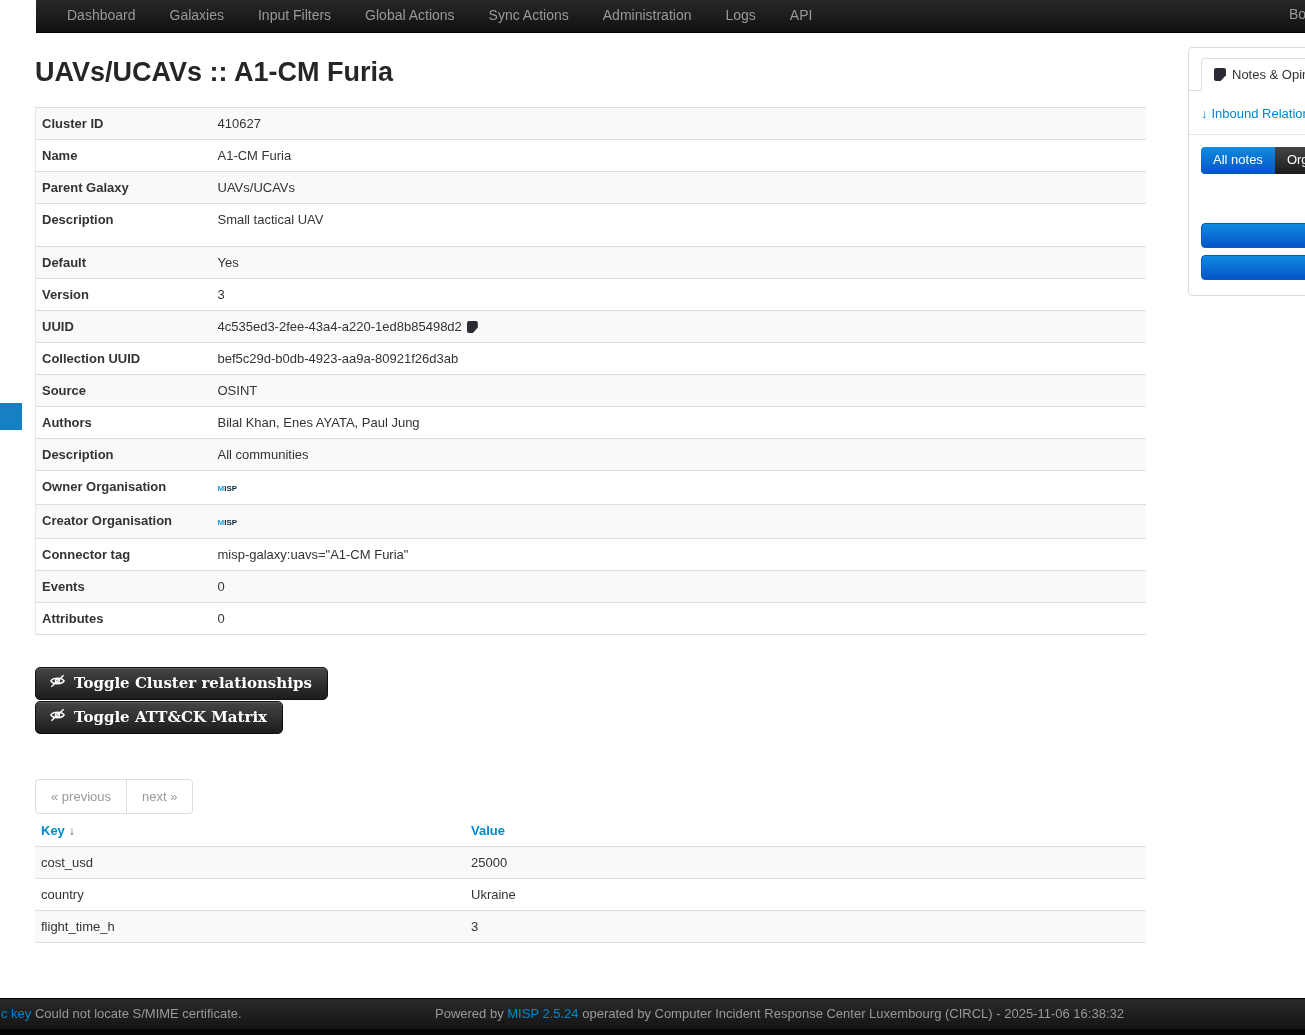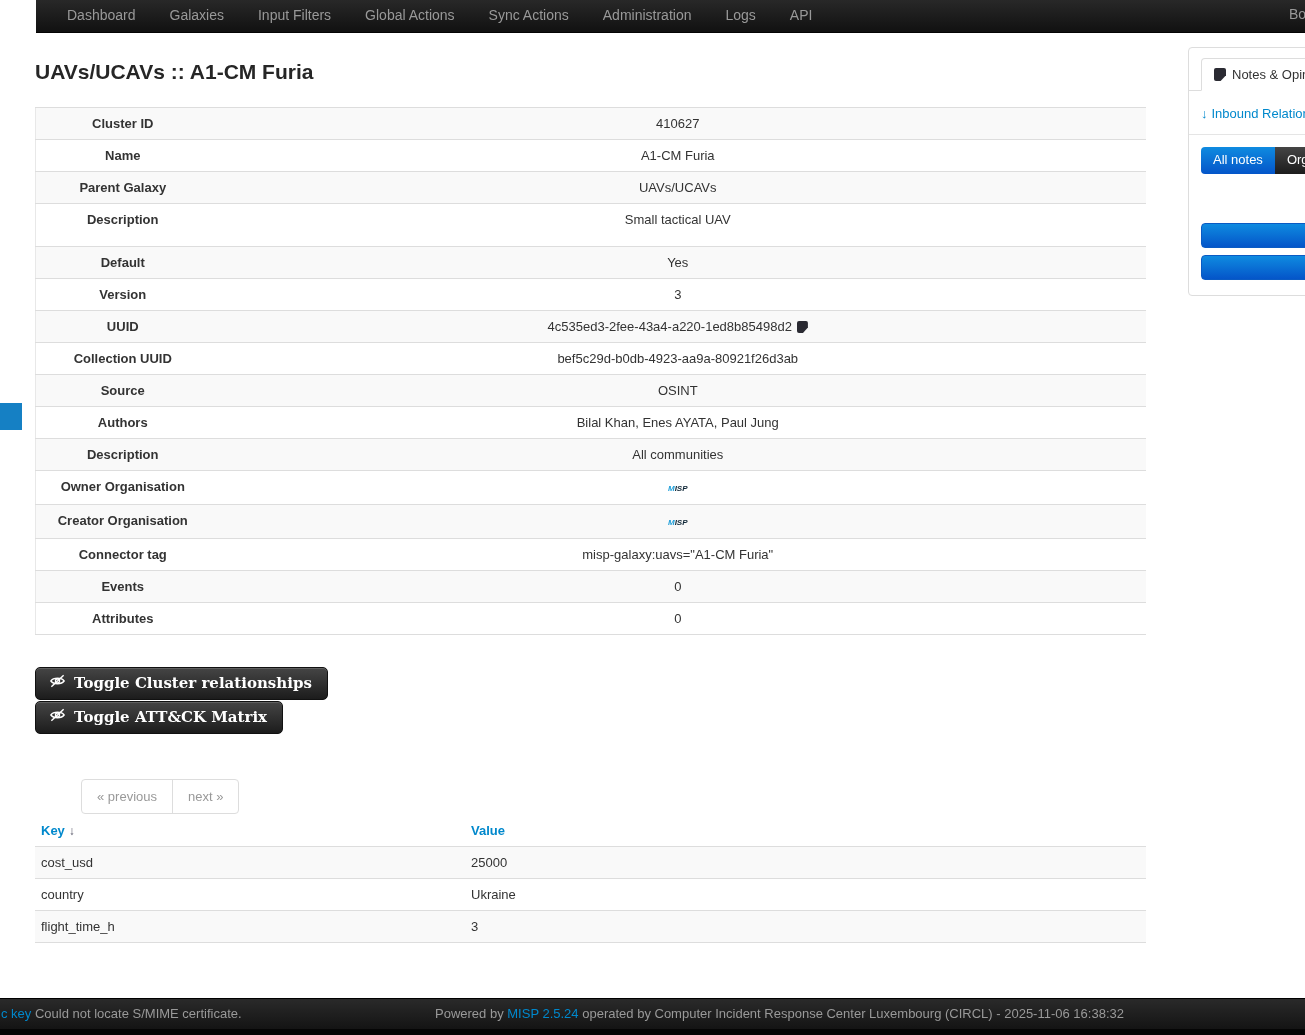--- a/index.html
+++ b/index.html
@@ -16,30 +16,30 @@
     border-bottom:1px solid #040404;
     margin-left:36px;
   }
   .navbar ul { list-style:none; display:flex; padding-left:14px; height:30px; align-items:center; }
   .navbar li { padding:0 17px; }
   .navbar .nav-link { color:#999; font-size:14px; text-decoration:none; white-space:nowrap; cursor:pointer; }
   .nav-bookmarks { position:absolute; left:1253px; top:6px; }
 
   
   .content { position:absolute; left:35px; top:40px; width:1111px; }
-  h1.page-title { font-size:21px; line-height:30px; font-weight:bold; color:#262626; margin:17px 0 20px 0; }
+  h1.page-title { font-size:27px; line-height:30px; font-weight:bold; color:#262626; margin:17px 0 20px 0; }
 
   table.cluster-table { width:100%; border-collapse:collapse; font-size:13px; border-left:1px solid #e8e8e8; }
-  table.cluster-table td { border-top:1px solid #ddd; padding:8px 8px 8px 6px; vertical-align:top; line-height:15px;text-align:center; }
+  table.cluster-table td { border-top:1px solid #ddd; padding:8px 8px 8px 6px; vertical-align:top; line-height:15px; }
   table.cluster-table { border-bottom:1px solid #ddd; }
   table.cluster-table td.label { font-weight:bold; width:176px; color:#333; }
   table.cluster-table tr.striped { background:#f9f9f9; }
   table.cluster-table tr.tall td { padding-bottom:19px; }
 
-  .org-logo { font-size:8px; font-weight:bold; letter-spacing:0; cursor:pointer;font-style:italic; }
+  .org-logo { font-size:8px; font-weight:bold; letter-spacing:0; cursor:pointer; }
   .org-logo .m { color:#1a9cd7; }
   .org-logo .isp { color:#0d2535; }
 
   .note-icon {
     display:inline-block; width:11px; height:12px; background:#2b2b33; border-radius:2px;
     vertical-align:-2px; margin-left:5px; cursor:pointer;
     clip-path:polygon(0 0,100% 0,100% 55%,55% 100%,0 100%);
   }
 
   
@@ -47,21 +47,21 @@
   .btn-inverse {
     display:flex; align-items:center; gap:8px; width:fit-content;
     background:linear-gradient(to bottom,#454545,#1c1c1c);
     border:1px solid #111; border-radius:5px; color:#fff;
     font-family:"DejaVu Serif", serif; font-weight:bold; font-size:15px;
     padding:6px 15px 7px 13px; margin-bottom:1px; cursor:pointer;
     box-shadow:inset 0 1px 0 rgba(255,255,255,.15);
   }
 
   
-  .pagination { display:inline-flex; margin-top:44px; border:1px solid #ddd; border-radius:4px; overflow:hidden; background:#fff;margin-left:46px; }
+  .pagination { display:inline-flex; margin-top:44px; border:1px solid #ddd; border-radius:4px; overflow:hidden; background:#fff; }
   .pagination .page-item { padding:9px 15px; font-size:13px; color:#999; cursor:default; }
   .pagination .page-item + .page-item { border-left:1px solid #ddd; }
 
   
   .view-tabs { margin:29px 0 0 11px; display:flex; }
   .vtab { font-size:13px; padding:6px 13px 7px 13px; color:#fff; cursor:pointer; line-height:16px; }
   .vtab.active { background:linear-gradient(to bottom,#0f8be0,#0455c9); border-radius:4px 0 0 4px; }
   .vtab.dark { background:linear-gradient(to bottom,#454545,#1c1c1c); border-radius:0 4px 4px 0; }
 
   

